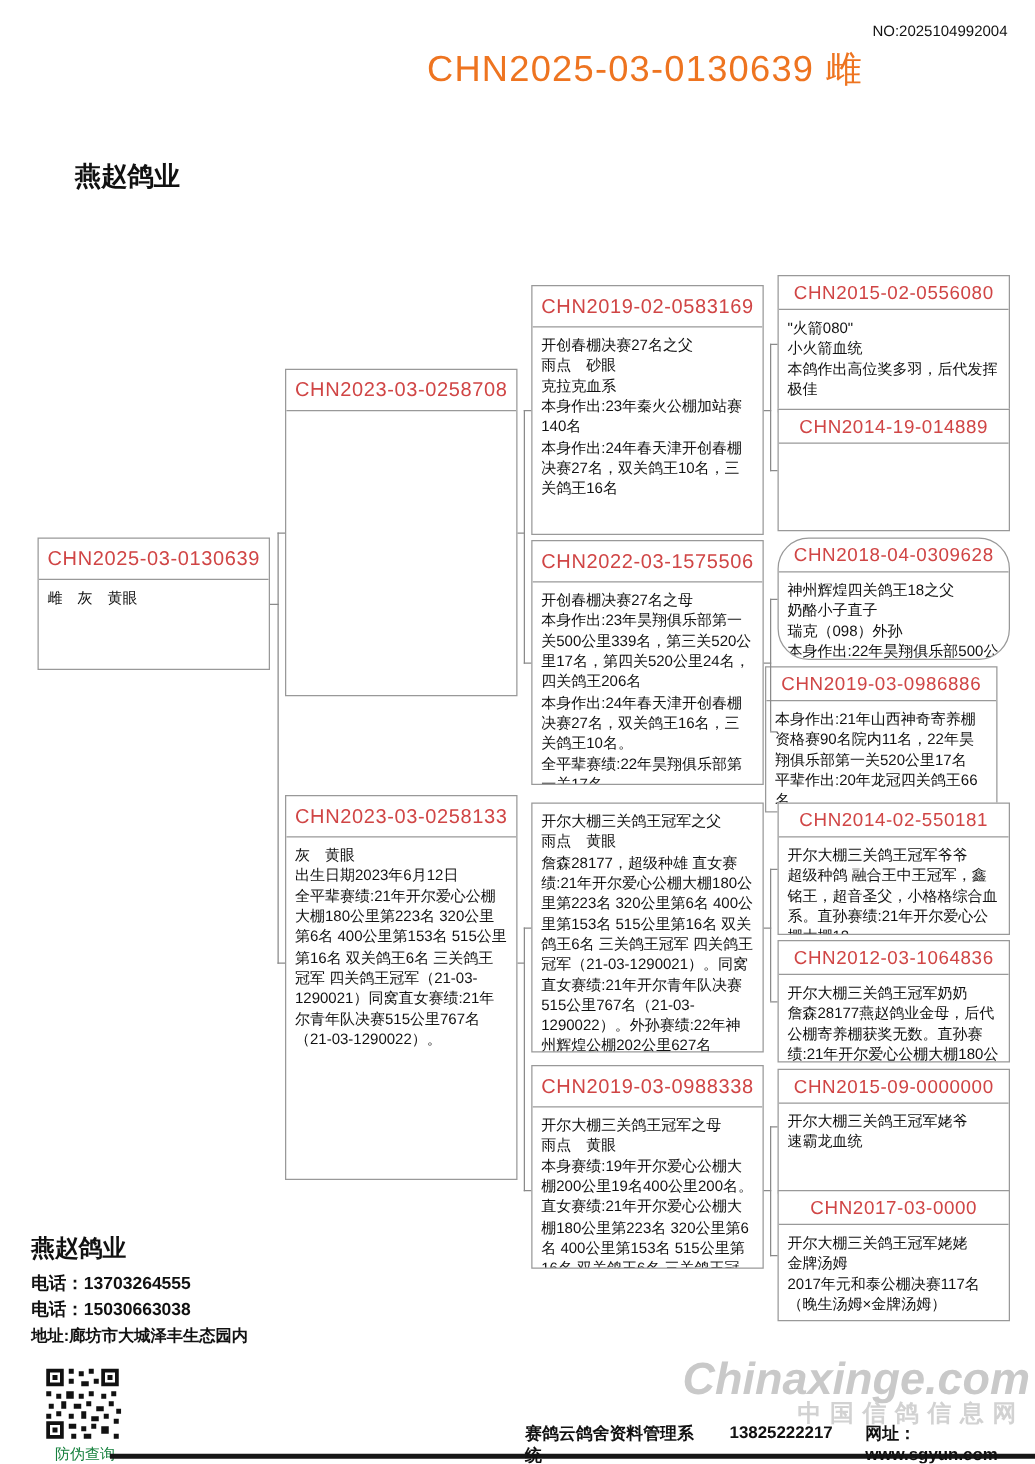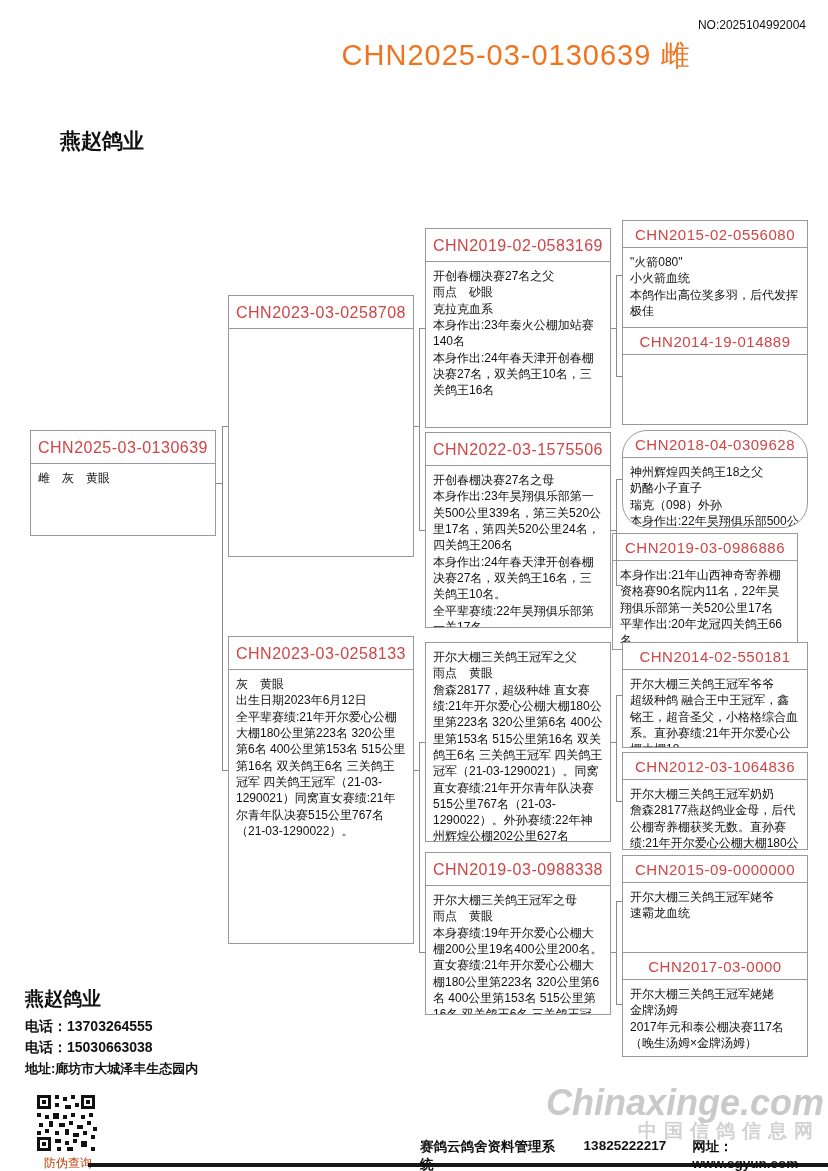--- a/index.html
+++ b/index.html
@@ -33,21 +33,21 @@
 
   
   .contact{position:absolute;left:25px;top:986px;}
   .contact-name{font-size:19px;font-weight:700;color:#111;margin-bottom:6px;}
   .contact-line{font-size:14px;font-weight:700;color:#111;margin-top:3px;}
   .contact-line.addr{font-size:13px;}
 
   
   .qr-wrap{position:absolute;left:35px;top:1093px;width:66px;text-align:center;}
   .qr-svg{display:block;width:62px;height:60px;}
-  .qr-label{font-size:12px;color:#c2410c;margin-top:2px;}
+  .qr-label{font-size:12px;color:#15803d;margin-top:2px;}
   .footer-row{position:absolute;left:420px;top:1138px;display:flex;gap:26px;
     font-size:13.5px;font-weight:600;color:#111;z-index:3;}
   .watermark-en{position:absolute;right:4px;top:1082px;font-size:36px;font-weight:700;
     color:#c9c9c9;letter-spacing:0;z-index:1;font-style:italic;}
   .watermark-cn{position:absolute;right:8px;top:1118px;font-size:19px;font-weight:700;
     color:#d2d2d2;letter-spacing:7px;z-index:1;text-align:center;}
   .bottom-bar{position:absolute;left:88px;top:1163px;width:740px;height:4px;background:#161616;}
 </style>
 </head>
 <body>

